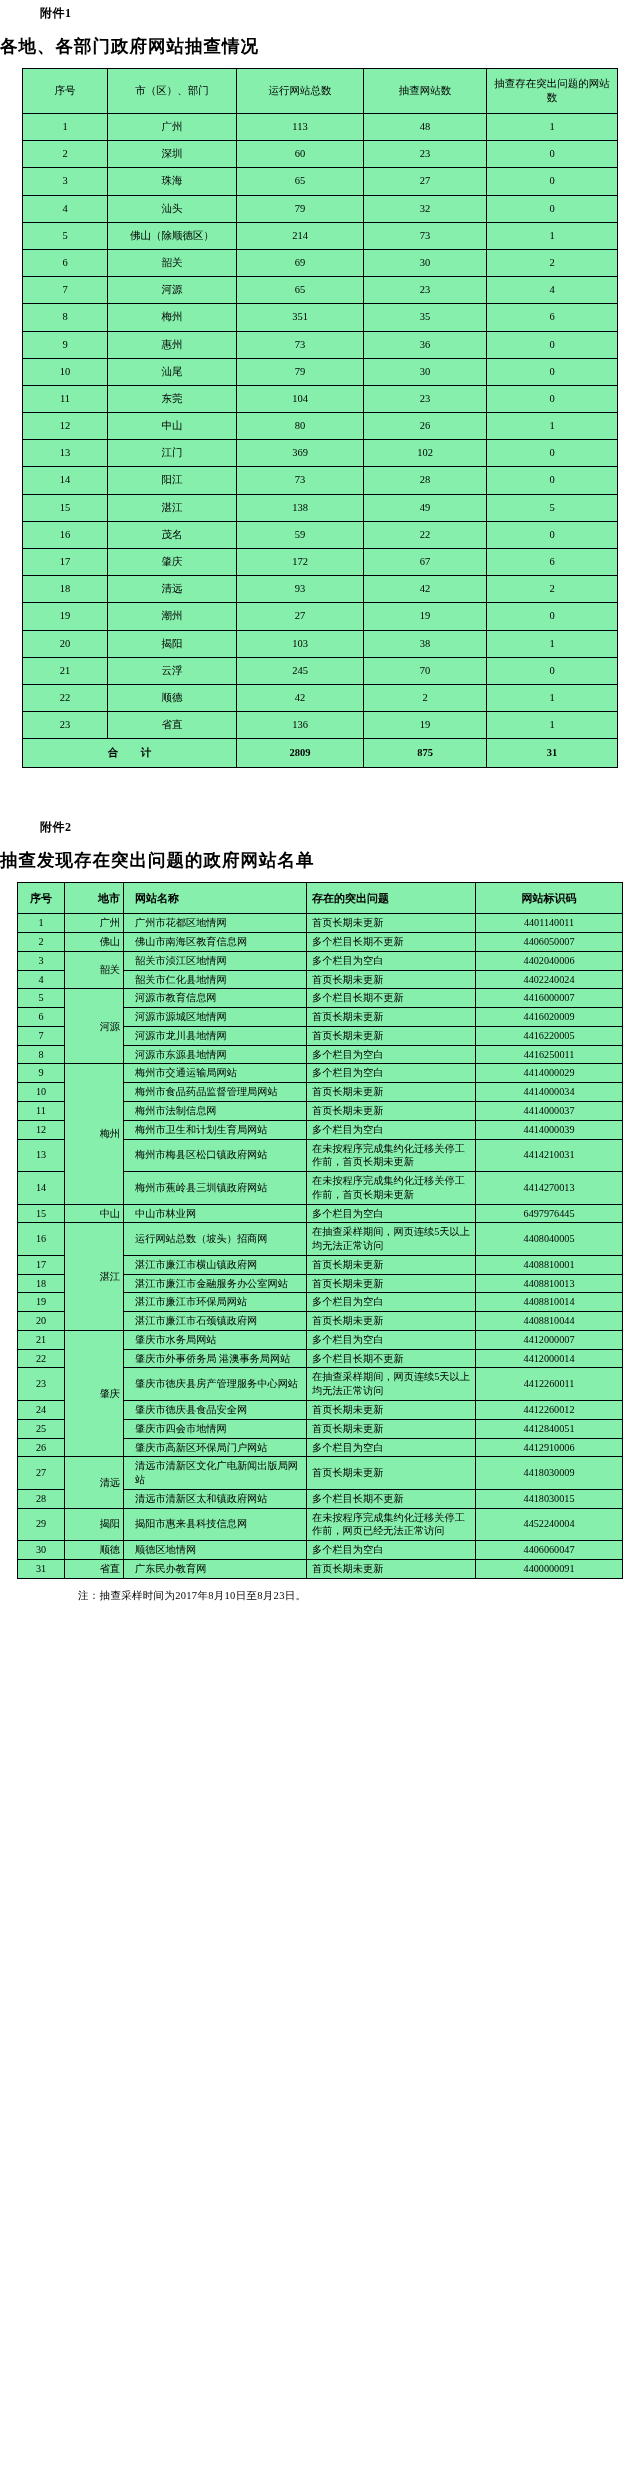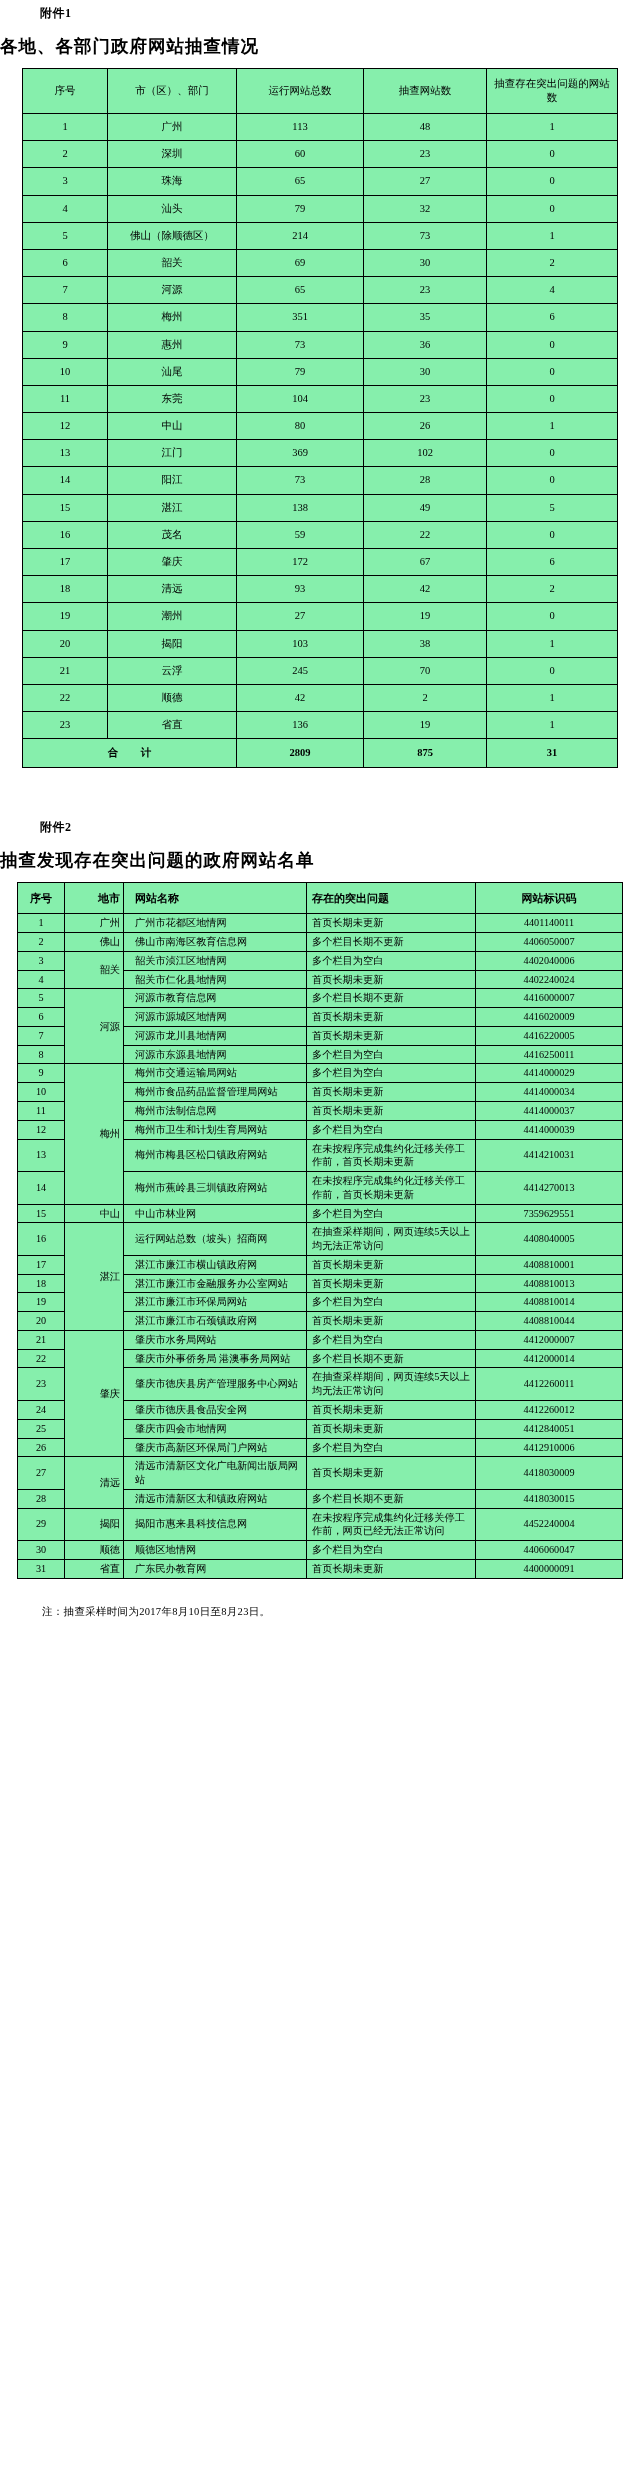--- a/index.html
+++ b/index.html
@@ -94,22 +94,22 @@
   }
   #table2 td {
     font-size: 10.2px;
   }
   #table2 .n0 { width: 40px;  text-align: center; }
   #table2 .n1 { width: 52px;  text-align: right; }
   #table2 .n2 { width: 168px; text-align: left; padding-left: 11px; }
   #table2 .n3 { width: 160px; text-align: left; padding-left: 5px; }
   #table2 .n4 { width: 140px; text-align: center; }
   .note {
-    margin: 26px 0 8px 0;
-    padding-left: 42px;
+    margin: 10px 0 8px 0;
+    padding-left: 78px;
     font-size: 10.5px;
     font-family: "Liberation Serif", "DejaVu Serif", serif;
     letter-spacing: 0.3px;
   }
   .spacer-lg { height: 46px; }
 </style>
 </head>
 <body>
 
 <div class="page">
@@ -404,21 +404,21 @@
             <td class="n0">14</td>
             <td class="n2">梅州市蕉岭县三圳镇政府网站</td>
             <td class="n3">在未按程序完成集约化迁移关停工作前，首页长期未更新</td>
             <td class="n4">4414270013</td>
           </tr>
           <tr>
             <td class="n0">15</td>
             <td class="n1" rowspan="1">中山</td>
             <td class="n2">中山市林业网</td>
             <td class="n3">多个栏目为空白</td>
-            <td class="n4">7359629551</td>
+            <td class="n4">6497976445</td>
           </tr>
           <tr>
             <td class="n0">16</td>
             <td class="n1" rowspan="5">湛江</td>
             <td class="n2">运行网站总数（坡头）招商网</td>
             <td class="n3">在抽查采样期间，网页连续5天以上均无法正常访问</td>
             <td class="n4">4408040005</td>
           </tr>
           <tr>
             <td class="n0">17</td>

